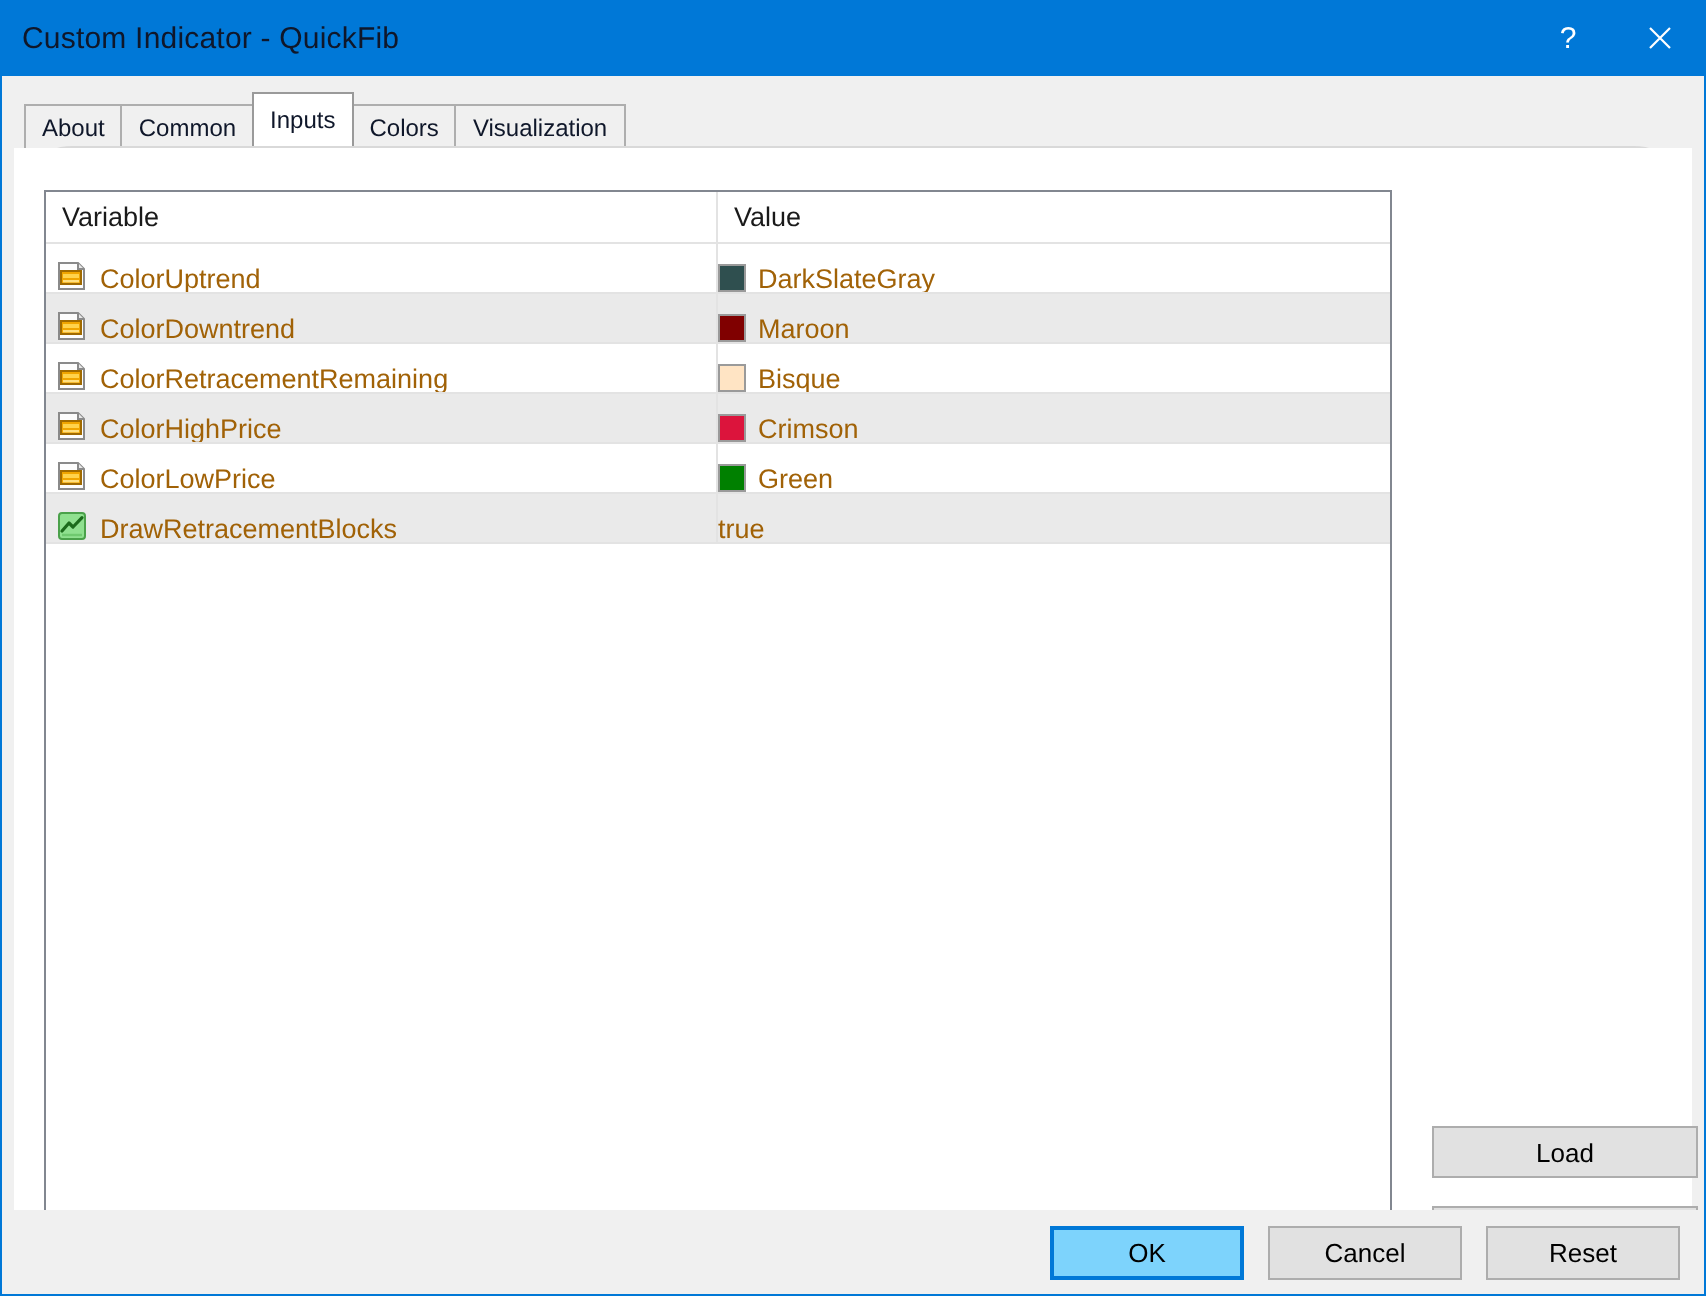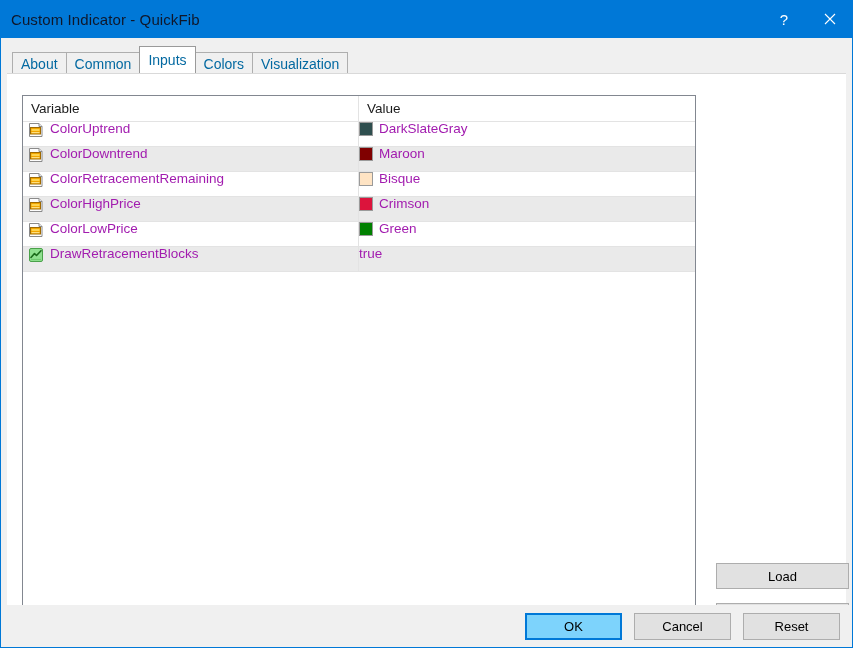--- a/index.html
+++ b/index.html
@@ -81,22 +81,22 @@
   }
   .tab {
     height: 23px;
     box-sizing: border-box;
     background: #f0f0f0;
     border: 1px solid #aeaeae;
     border-bottom: none;
     padding: 0 8px;
     display: flex;
     align-items: center;
-    font-size: 14px;
-    color: #0369a1;
+    font-size: 12px;
+    color: #0f172a;
     margin-right: -1px;
     position: relative;
     top: 2px;
     white-space: nowrap;
   }
   .tab.selected {
     background: #ffffff;
     height: 27px;
     top: 0px;
     z-index: 3;
@@ -105,20 +105,21 @@
 
   
   .tabpage {
     flex: 1 1 auto;
     position: relative;
     background: #ffffff;
     border-top: 1px solid #d9d9d9;
     margin: 0 6px;
     box-sizing: border-box;
     padding: 0;
+    border-radius: 29px;
   }
 
   .content-area {
     position: absolute;
     left: 0; right: 0; top: 0; bottom: 0;
     background: #ffffff;
   }
 
   
   .listview {
@@ -155,24 +156,24 @@
     display: flex;
     height: 25px;
     box-sizing: border-box;
     border-bottom: 1px solid #e3e3e3;
     background: #ffffff;
   }
   .lv-row.alt { background: #eaeaea; }
 
   .cell {
     display: flex;
-    align-items: flex-start;
+    align-items: flex-end;
     box-sizing: border-box;
     font-size: 13.5px;
-    color: #a21caf;
+    color: #a16207;
     overflow: hidden;
     white-space: nowrap;
   }
   .cell-var {
     width: 335px;
     flex: 0 0 335px;
     padding-left: 5px;
   }
   .cell-val {
     flex: 1 1 auto;

